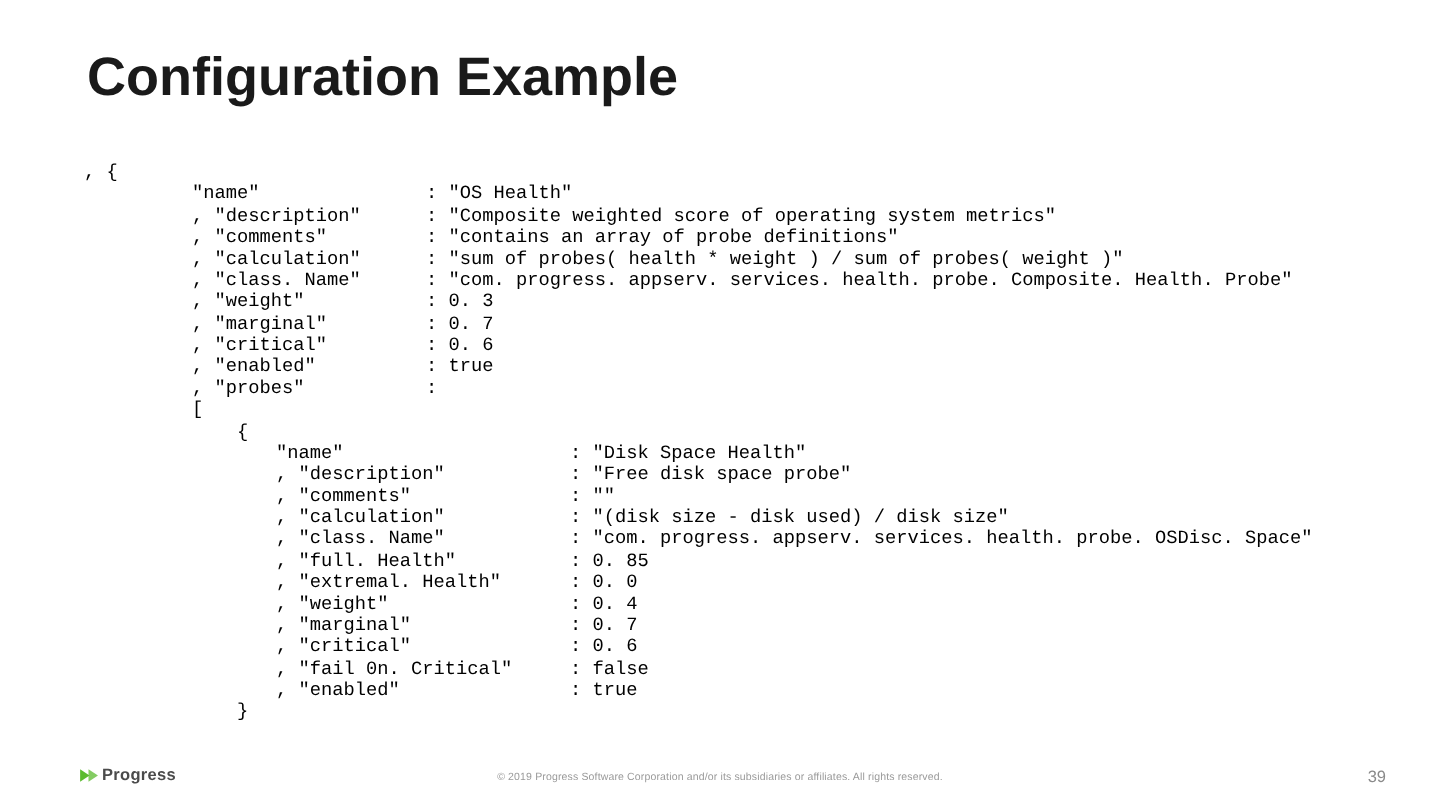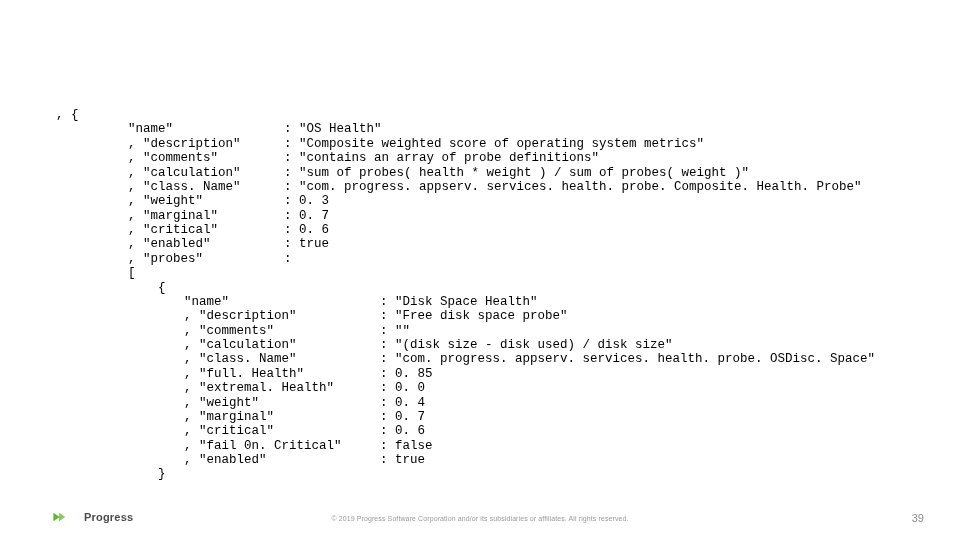--- a/index.html
+++ b/index.html
@@ -42,21 +42,21 @@
     left: 0;
     right: 0;
     height: 20px;
   }
   .logo {
     position: absolute;
     left: 52px;
     bottom: 6px;
     display: flex;
     align-items: center;
-    gap: 18px;
+    gap: 2px;
   }
   .logo svg { display: block; }
   .logo-text {
     font-size: 11px;
     font-weight: 700;
     color: #4b4b4b;
     letter-spacing: 0.2px;
   }
   .copyright {
     position: absolute;
@@ -73,20 +73,21 @@
     bottom: 6px;
     font-size: 11px;
     color: #8a8a8a;
   }
 </style>
 </head>
 <body>
 
 <div class="slide">
 
+  <div class="title">Configuration Example</div>
 
   <div class="code" id="code-block"><div><span class="cell" style="width: 0px;"></span><span>, {</span></div><div><span class="cell" style="width: 72px;"></span><span class="cell" style="width: 156px;">"name"</span><span class="cell" style="width: 0px;"></span><span class="cell">: "OS Health"</span></div><div><span class="cell" style="width: 72px;"></span><span class="cell" style="width: 156px;">, "description"</span><span class="cell" style="width: 0px;"></span><span class="cell">: "Composite weighted score of operating system metrics"</span></div><div><span class="cell" style="width: 72px;"></span><span class="cell" style="width: 156px;">, "comments"</span><span class="cell" style="width: 0px;"></span><span class="cell">: "contains an array of probe definitions"</span></div><div><span class="cell" style="width: 72px;"></span><span class="cell" style="width: 156px;">, "calculation"</span><span class="cell" style="width: 0px;"></span><span class="cell">: "sum of probes( health * weight ) / sum of probes( weight )"</span></div><div><span class="cell" style="width: 72px;"></span><span class="cell" style="width: 156px;">, "class. Name"</span><span class="cell" style="width: 0px;"></span><span class="cell">: "com. progress. appserv. services. health. probe. Composite. Health. Probe"</span></div><div><span class="cell" style="width: 72px;"></span><span class="cell" style="width: 156px;">, "weight"</span><span class="cell" style="width: 0px;"></span><span class="cell">: 0. 3</span></div><div><span class="cell" style="width: 72px;"></span><span class="cell" style="width: 156px;">, "marginal"</span><span class="cell" style="width: 0px;"></span><span class="cell">: 0. 7</span></div><div><span class="cell" style="width: 72px;"></span><span class="cell" style="width: 156px;">, "critical"</span><span class="cell" style="width: 0px;"></span><span class="cell">: 0. 6</span></div><div><span class="cell" style="width: 72px;"></span><span class="cell" style="width: 156px;">, "enabled"</span><span class="cell" style="width: 0px;"></span><span class="cell">: true</span></div><div><span class="cell" style="width: 72px;"></span><span class="cell" style="width: 156px;">, "probes"</span><span class="cell" style="width: 0px;"></span><span class="cell">:</span></div><div><span class="cell" style="width: 72px;"></span><span>[</span></div><div><span class="cell" style="width: 72px;"></span><span>    {</span></div><div><span class="cell" style="width: 128px;"></span><span class="cell" style="width: 196px;">"name"</span><span class="cell" style="width: 0px;"></span><span class="cell">: "Disk Space Health"</span></div><div><span class="cell" style="width: 128px;"></span><span class="cell" style="width: 196px;">, "description"</span><span class="cell" style="width: 0px;"></span><span class="cell">: "Free disk space probe"</span></div><div><span class="cell" style="width: 128px;"></span><span class="cell" style="width: 196px;">, "comments"</span><span class="cell" style="width: 0px;"></span><span class="cell">: ""</span></div><div><span class="cell" style="width: 128px;"></span><span class="cell" style="width: 196px;">, "calculation"</span><span class="cell" style="width: 0px;"></span><span class="cell">: "(disk size - disk used) / disk size"</span></div><div><span class="cell" style="width: 128px;"></span><span class="cell" style="width: 196px;">, "class. Name"</span><span class="cell" style="width: 0px;"></span><span class="cell">: "com. progress. appserv. services. health. probe. OSDisc. Space"</span></div><div><span class="cell" style="width: 128px;"></span><span class="cell" style="width: 196px;">, "full. Health"</span><span class="cell" style="width: 0px;"></span><span class="cell">: 0. 85</span></div><div><span class="cell" style="width: 128px;"></span><span class="cell" style="width: 196px;">, "extremal. Health"</span><span class="cell" style="width: 0px;"></span><span class="cell">: 0. 0</span></div><div><span class="cell" style="width: 128px;"></span><span class="cell" style="width: 196px;">, "weight"</span><span class="cell" style="width: 0px;"></span><span class="cell">: 0. 4</span></div><div><span class="cell" style="width: 128px;"></span><span class="cell" style="width: 196px;">, "marginal"</span><span class="cell" style="width: 0px;"></span><span class="cell">: 0. 7</span></div><div><span class="cell" style="width: 128px;"></span><span class="cell" style="width: 196px;">, "critical"</span><span class="cell" style="width: 0px;"></span><span class="cell">: 0. 6</span></div><div><span class="cell" style="width: 128px;"></span><span class="cell" style="width: 196px;">, "fail 0n. Critical"</span><span class="cell" style="width: 0px;"></span><span class="cell">: false</span></div><div><span class="cell" style="width: 128px;"></span><span class="cell" style="width: 196px;">, "enabled"</span><span class="cell" style="width: 0px;"></span><span class="cell">: true</span></div><div><span class="cell" style="width: 72px;"></span><span>    }</span></div></div>
 
   <div class="footer">
     <div class="logo">
       <svg width="14" height="14" viewBox="0 0 100 100">
         <polygon points="10,20 55,50 10,80" fill="#5bbb2f"></polygon>
         <polygon points="50,20 95,50 50,80" fill="#5bbb2f" opacity="0.75"></polygon>
       </svg>
       <span class="logo-text">Progress</span>

